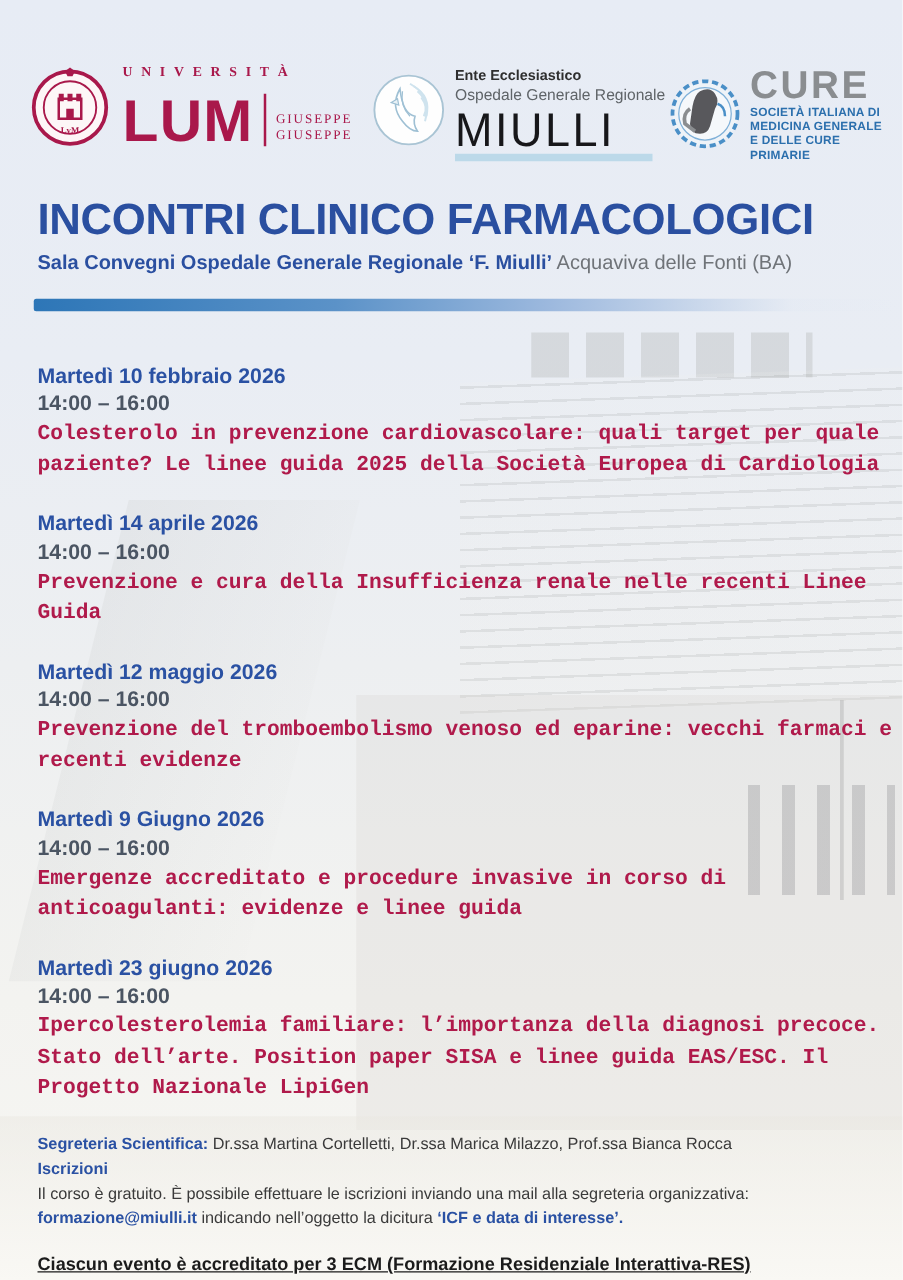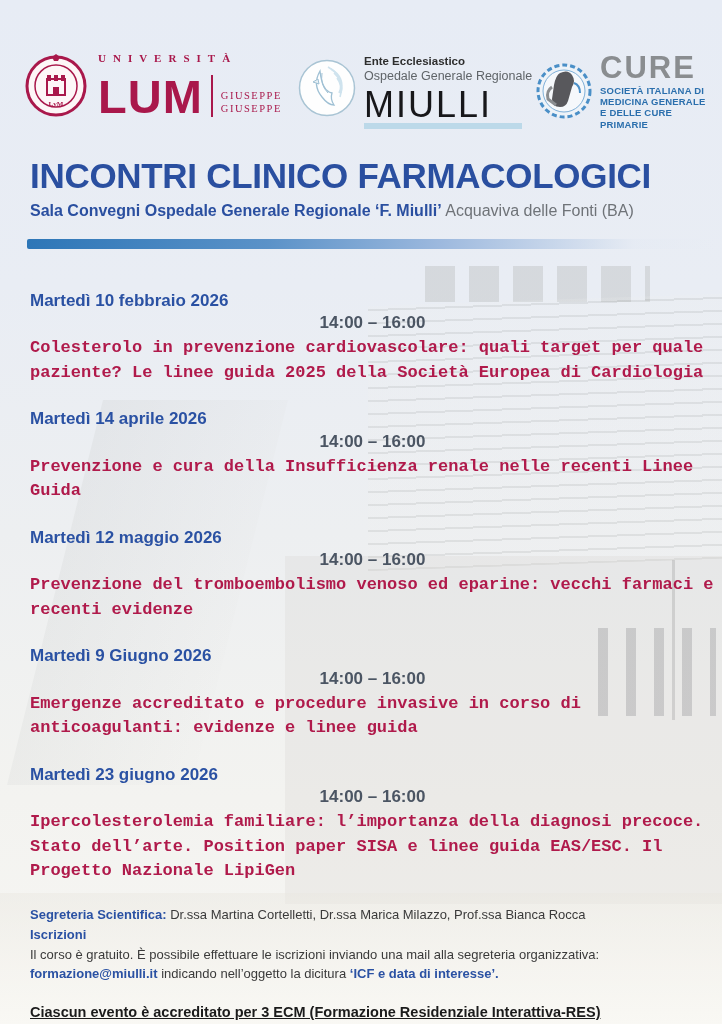--- a/index.html
+++ b/index.html
@@ -59,21 +59,21 @@
   .subtitle{position:absolute;left:30px;top:202px;width:690px;font-size:16px;}
   .subtitle .b{font-weight:700;color:#2a4fa0;}
   .subtitle .r{font-weight:400;color:#6f7378;}
   .rule{position:absolute;left:27px;top:239px;width:690px;height:10px;border-radius:2px;
     background:linear-gradient(90deg,#2d76b7 0%, #5b92c8 35%, #9db9de 60%, rgba(222,230,242,.25) 88%, rgba(233,238,246,0) 100%);}
 
   
   .events{position:absolute;left:30px;top:290px;width:685px;}
   .event{margin-bottom:23px;}
   .ev-date{font-size:17px;font-weight:700;color:#2a51a3;line-height:1.3;}
-  .ev-time{font-size:17px;font-weight:700;color:#4b5563;line-height:1.3;text-align:center;}
+  .ev-time{font-size:17px;font-weight:700;color:#4b5563;line-height:1.3;}
   .ev-title{font-size:17px;font-weight:700;color:#b01a4b;line-height:1.45;margin-top:2px;font-family:Liberation Mono, monospace;}
 
   
   .footer{position:absolute;left:30px;top:905px;width:690px;font-size:13px;color:#3a3a3a;line-height:1.52;}
   .footer .blue{color:#2a51a3;font-weight:700;}
   .footer a{color:#2a51a3;font-weight:700;text-decoration:none;}
   .ecm{margin-top:17px;font-size:14.5px;font-weight:700;color:#1b1b1b;text-decoration:underline;}
 </style>
 </head>
 <body>

